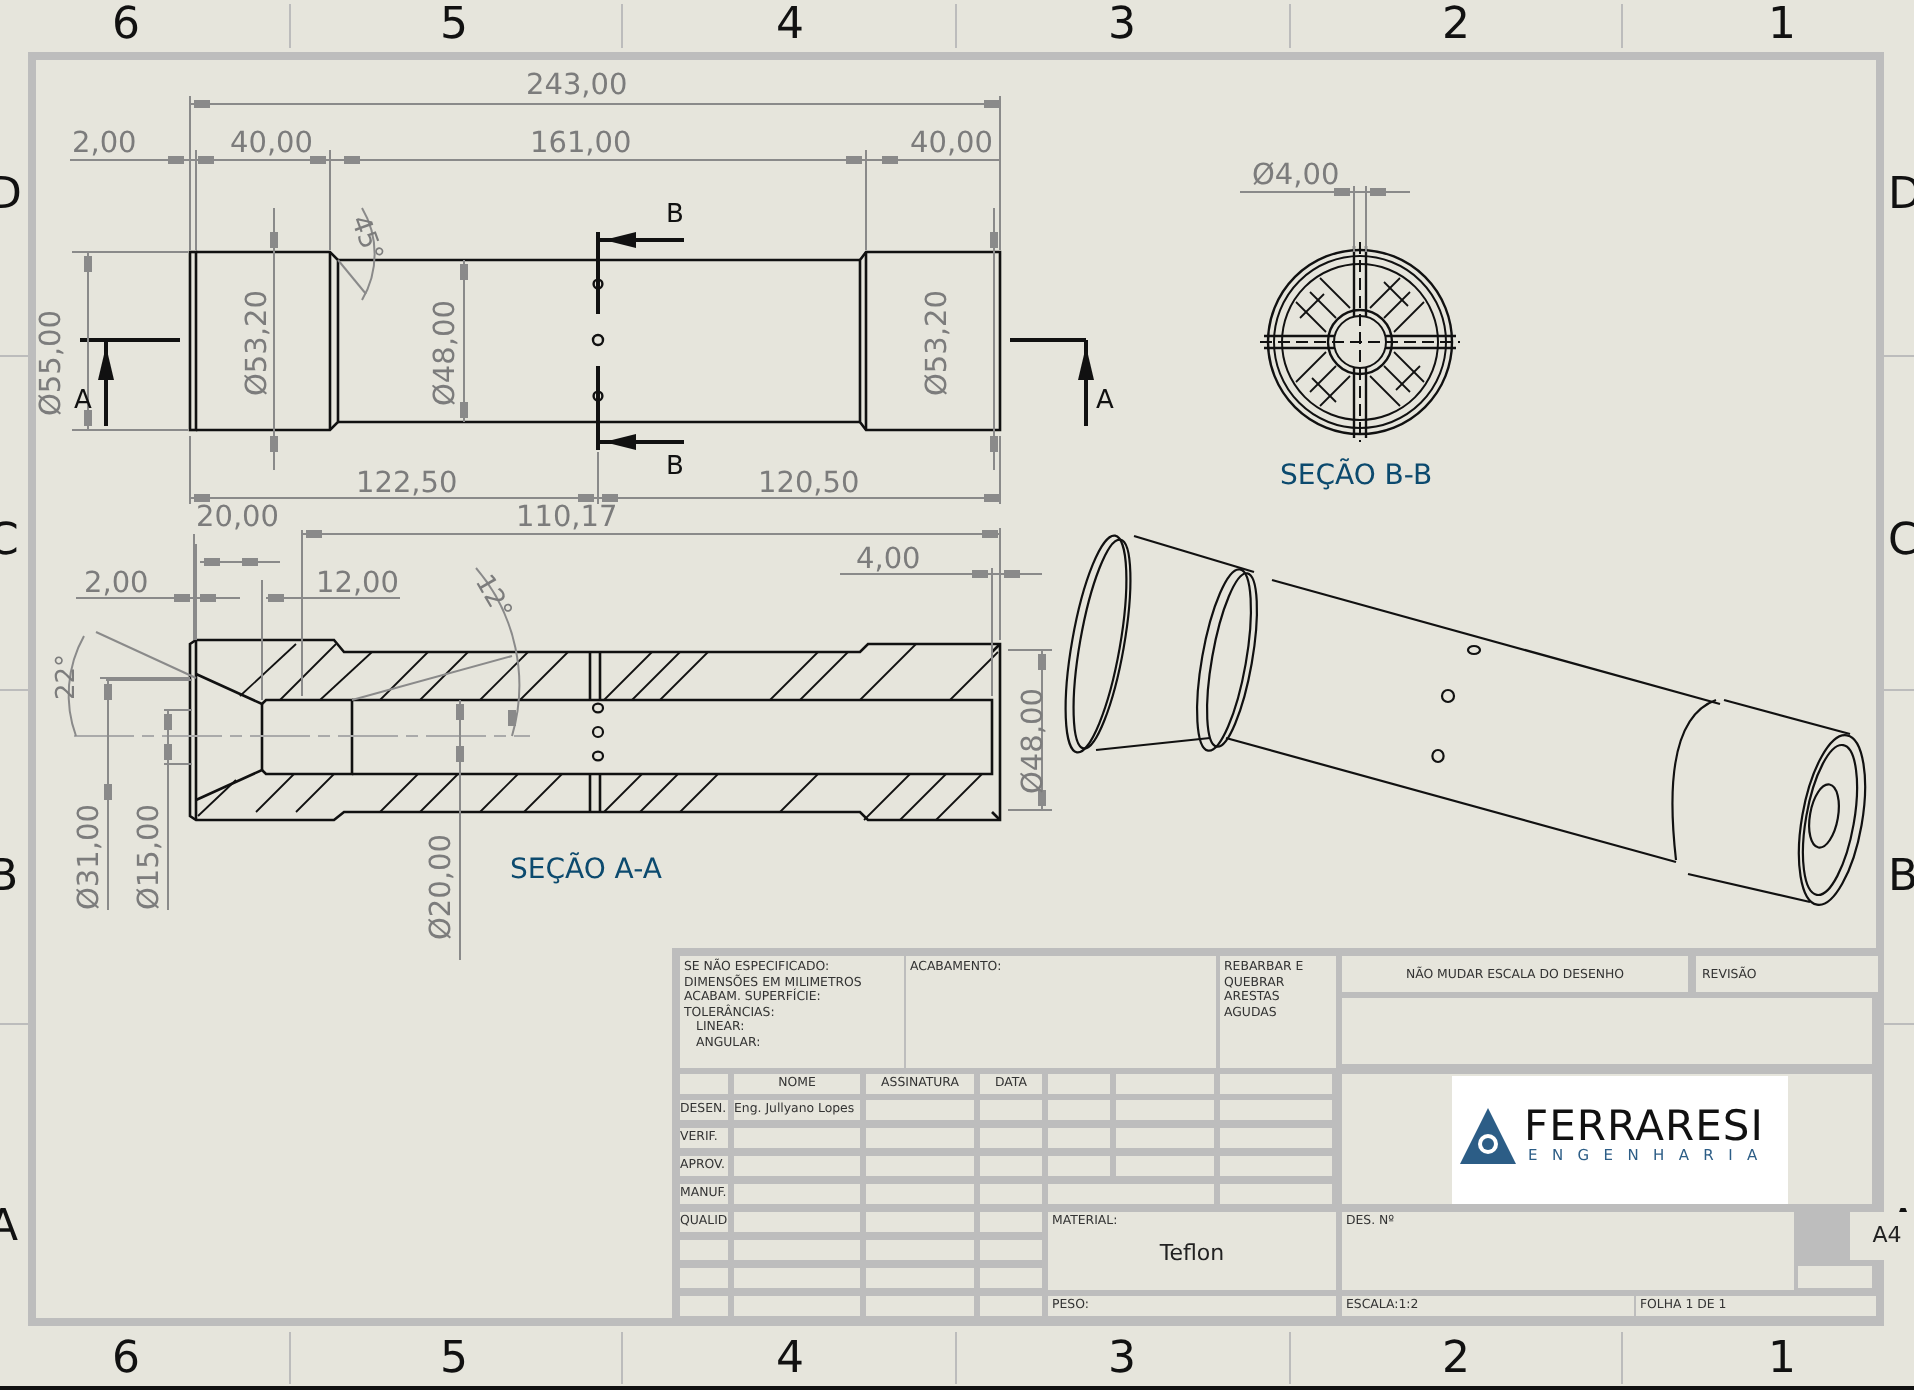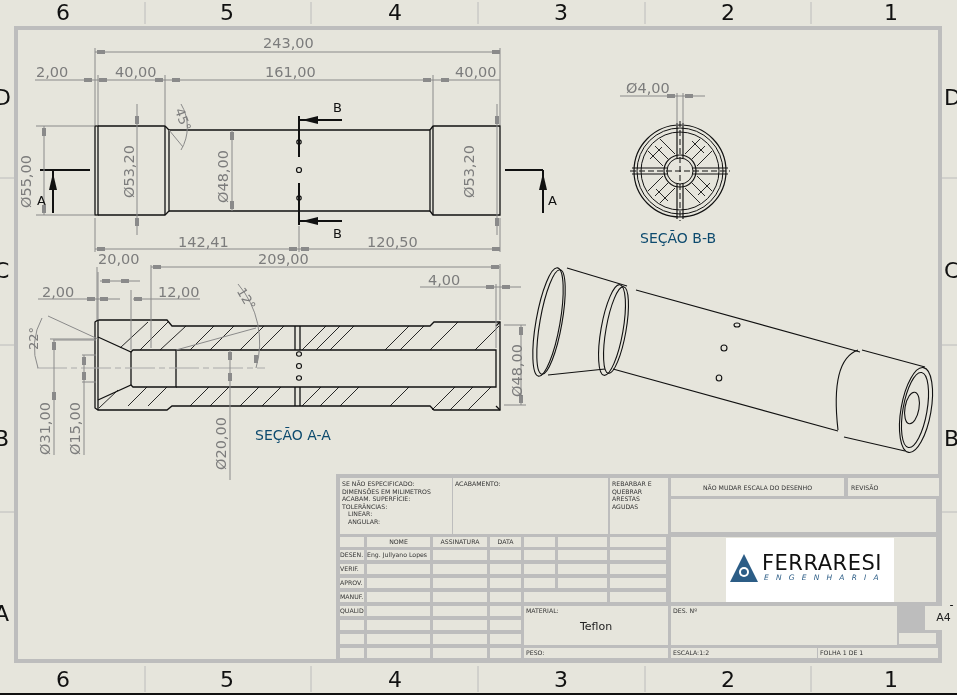--- a/index.html
+++ b/index.html
@@ -10,21 +10,21 @@
   .zone-num.bottom { top:667px; }
   .zone-let { position:absolute; font-size:22px; color:#111; width:14px; line-height:24px; }
   .dim { position:absolute; color:#7c7c7c; font-size:14.5px; white-space:nowrap; line-height:16px; }
   .dim.v { transform:rotate(-90deg); transform-origin:left top; }
   .lbl { position:absolute; color:#0c4a6e; font-size:14px; white-space:nowrap; line-height:16px; }
   .secmark { position:absolute; color:#111; font-size:13px; line-height:14px; }
   .tb { position:absolute; background:#e6e5dc; font-size:6.2px; color:#333; line-height:7.6px; overflow:hidden; white-space:nowrap; }
   .tb.c { text-align:center; }
   .logo { position:absolute; left:726px; top:538px; width:168px; height:64px; background:#ffffff; }
   .logo .name { position:absolute; left:36px; top:14px; font-size:21px; letter-spacing:0.5px; color:#111; font-family:"DejaVu Sans", sans-serif; line-height:22px; }
-  .logo .sub { position:absolute; left:38px; top:35px; font-size:7.5px; letter-spacing:7.2px; color:#2c5d86; line-height:9px;font-style:italic; }
+  .logo .sub { position:absolute; left:38px; top:35px; font-size:7.5px; letter-spacing:7.2px; color:#2c5d86; line-height:9px; }
   .title-main { position:absolute; left:672px; top:612px; width:222px; text-align:center; font-size:21px; color:#111; line-height:26px; }
   .material-val { position:absolute; left:526px; top:620px; width:140px; text-align:center; font-size:11px; color:#222; }
 </style>
 </head>
 <body>
 
 <div id="sheet">
 
 <div class="zone-num" style="left:48px">6</div>
 <div class="zone-num" style="left:212px">5</div>
@@ -424,32 +424,32 @@
 <div class="dim" style="left:263px;top:35px">243,00</div>
 <div class="dim" style="left:36px;top:64px">2,00</div>
 <div class="dim" style="left:115px;top:64px">40,00</div>
 <div class="dim" style="left:265px;top:64px">161,00</div>
 <div class="dim" style="left:455px;top:64px">40,00</div>
 <div class="dim" style="left:186px;top:106px;transform:rotate(70deg);transform-origin:left top;font-size:13px">45°</div>
 <div class="dim v" style="left:18px;top:208px">Ø55,00</div>
 <div class="dim v" style="left:121px;top:198px">Ø53,20</div>
 <div class="dim v" style="left:215px;top:203px">Ø48,00</div>
 <div class="dim v" style="left:461px;top:198px">Ø53,20</div>
-<div class="dim" style="left:178px;top:234px">142,41</div>
-<div class="dim" style="left:367px;top:234px">120,50</div>
+<div class="dim" style="left:178px;top:234px">122,50</div>
+<div class="dim" style="left:379px;top:234px">120,50</div>
 
 <div class="secmark" style="left:333px;top:101px">B</div>
 <div class="secmark" style="left:333px;top:227px">B</div>
 <div class="secmark" style="left:37px;top:194px">A</div>
 <div class="secmark" style="left:548px;top:194px">A</div>
 
 <div class="dim" style="left:626px;top:80px">Ø4,00</div>
 <div class="lbl" style="left:640px;top:230px">SEÇÃO B-B</div>
 
-<div class="dim" style="left:258px;top:251px">209,00</div>
+<div class="dim" style="left:258px;top:251px">110,17</div>
 <div class="dim" style="left:98px;top:251px">20,00</div>
 <div class="dim" style="left:42px;top:284px">2,00</div>
 <div class="dim" style="left:158px;top:284px">12,00</div>
 <div class="dim" style="left:247px;top:285px;transform:rotate(60deg);transform-origin:left top;font-size:13px">12°</div>
 <div class="dim v" style="left:26px;top:350px;font-size:13px">22°</div>
 <div class="dim" style="left:428px;top:272px">4,00</div>
 <div class="dim v" style="left:509px;top:397px">Ø48,00</div>
 <div class="dim v" style="left:37px;top:455px">Ø31,00</div>
 <div class="dim v" style="left:67px;top:455px">Ø15,00</div>
 <div class="dim v" style="left:213px;top:470px">Ø20,00</div>

